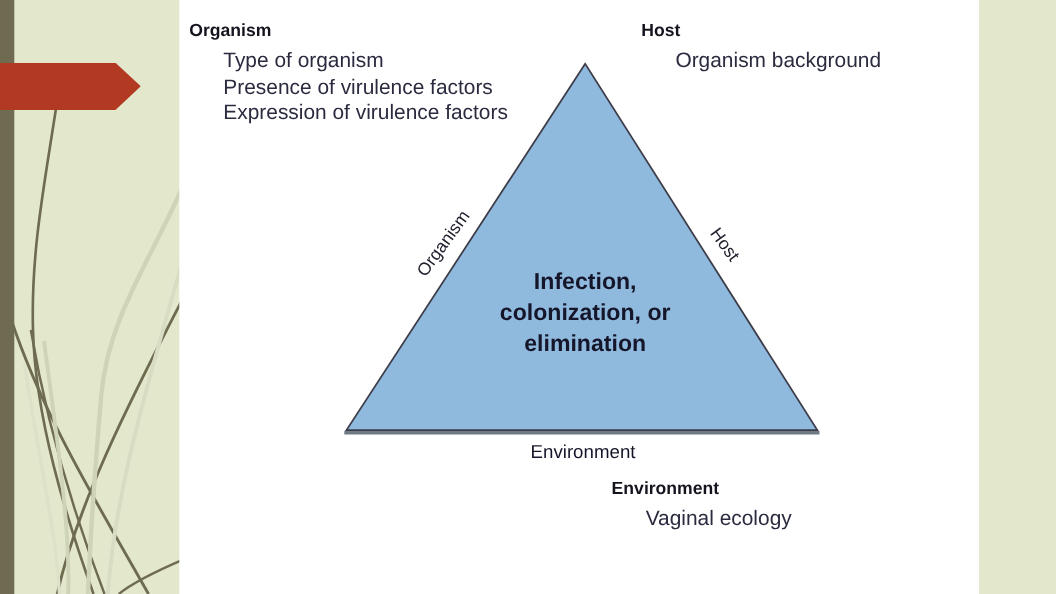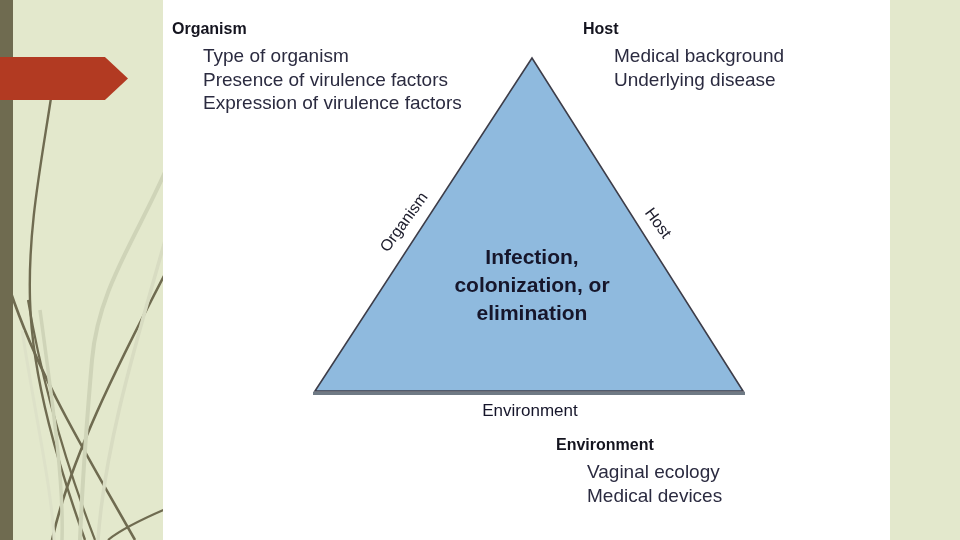--- a/index.html
+++ b/index.html
@@ -77,23 +77,21 @@
 
   <div class="group organism">
     <div class="title">Organism</div>
     <div class="item">Type of organism</div>
     <div class="item">Presence of virulence factors</div>
     <div class="item">Expression of virulence factors</div>
   </div>
 
   <div class="group host">
     <div class="title">Host</div>
-    <div class="item">Medical background</div>
-    <div class="item">Underlying disease</div>
+    <div class="item">Organism background</div>
   </div>
 
   <div class="group environment">
     <div class="title">Environment</div>
     <div class="item">Vaginal ecology</div>
-    <div class="item">Medical devices</div>
   </div>
 
 </div>
 
 </body></html>

